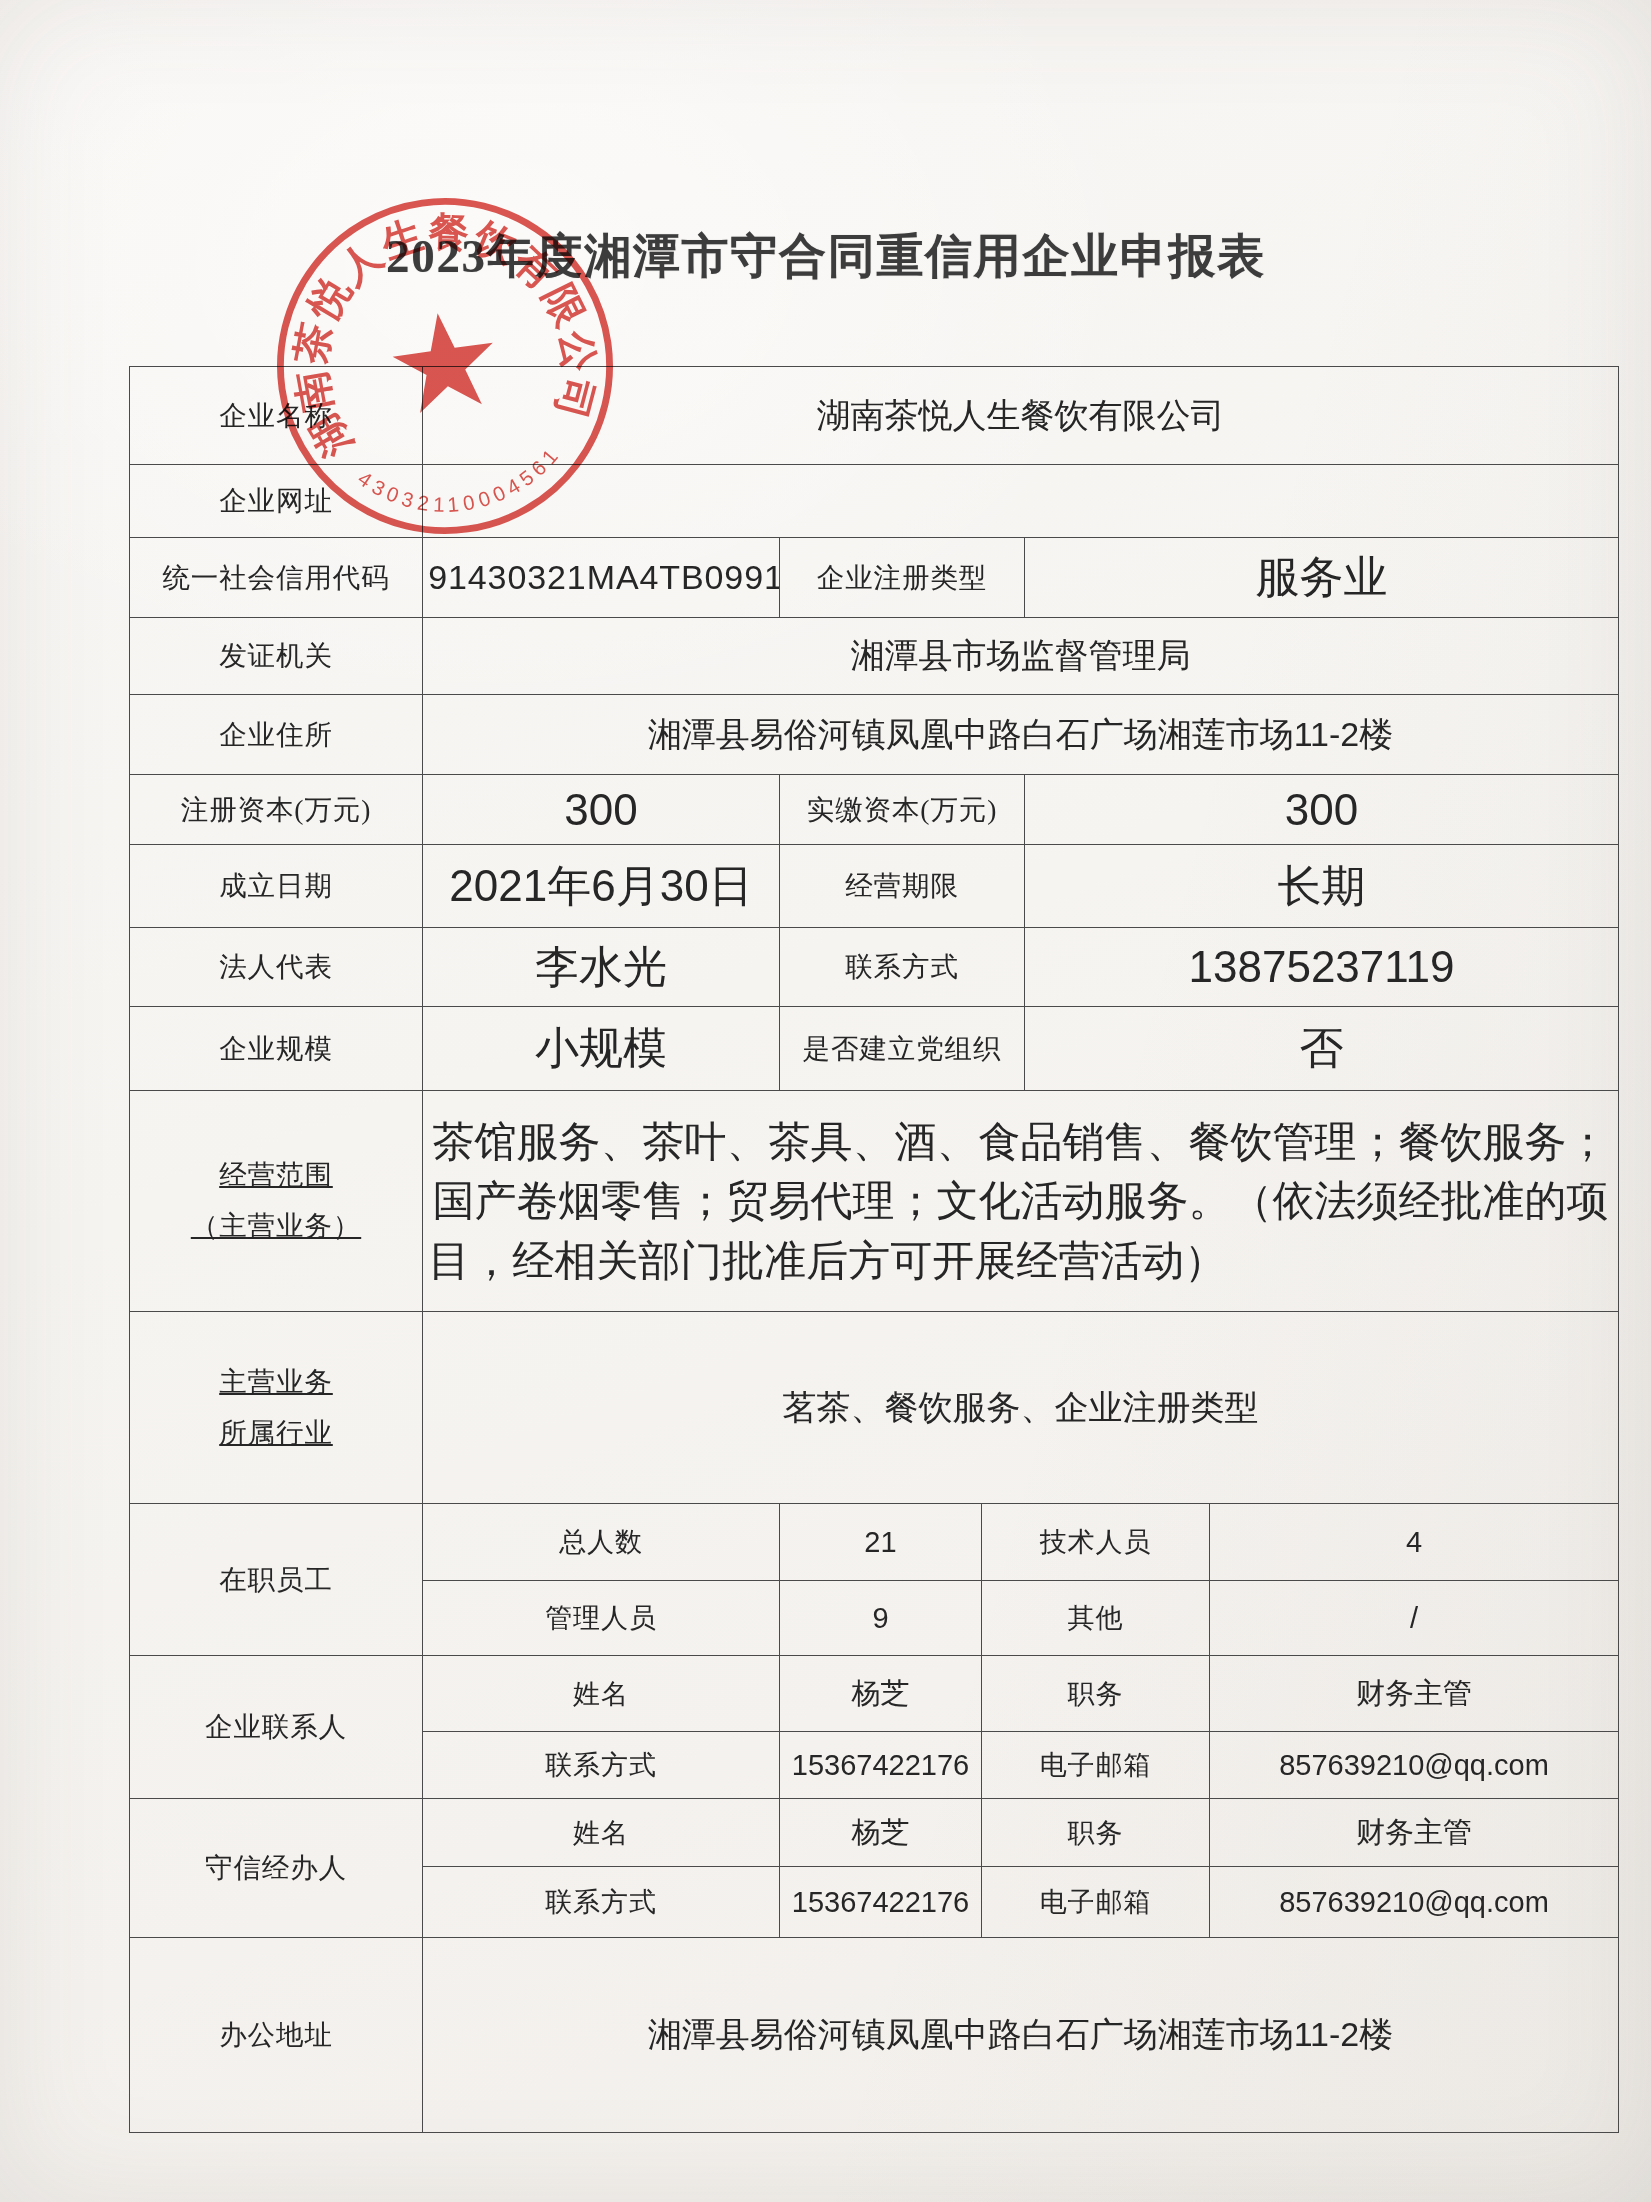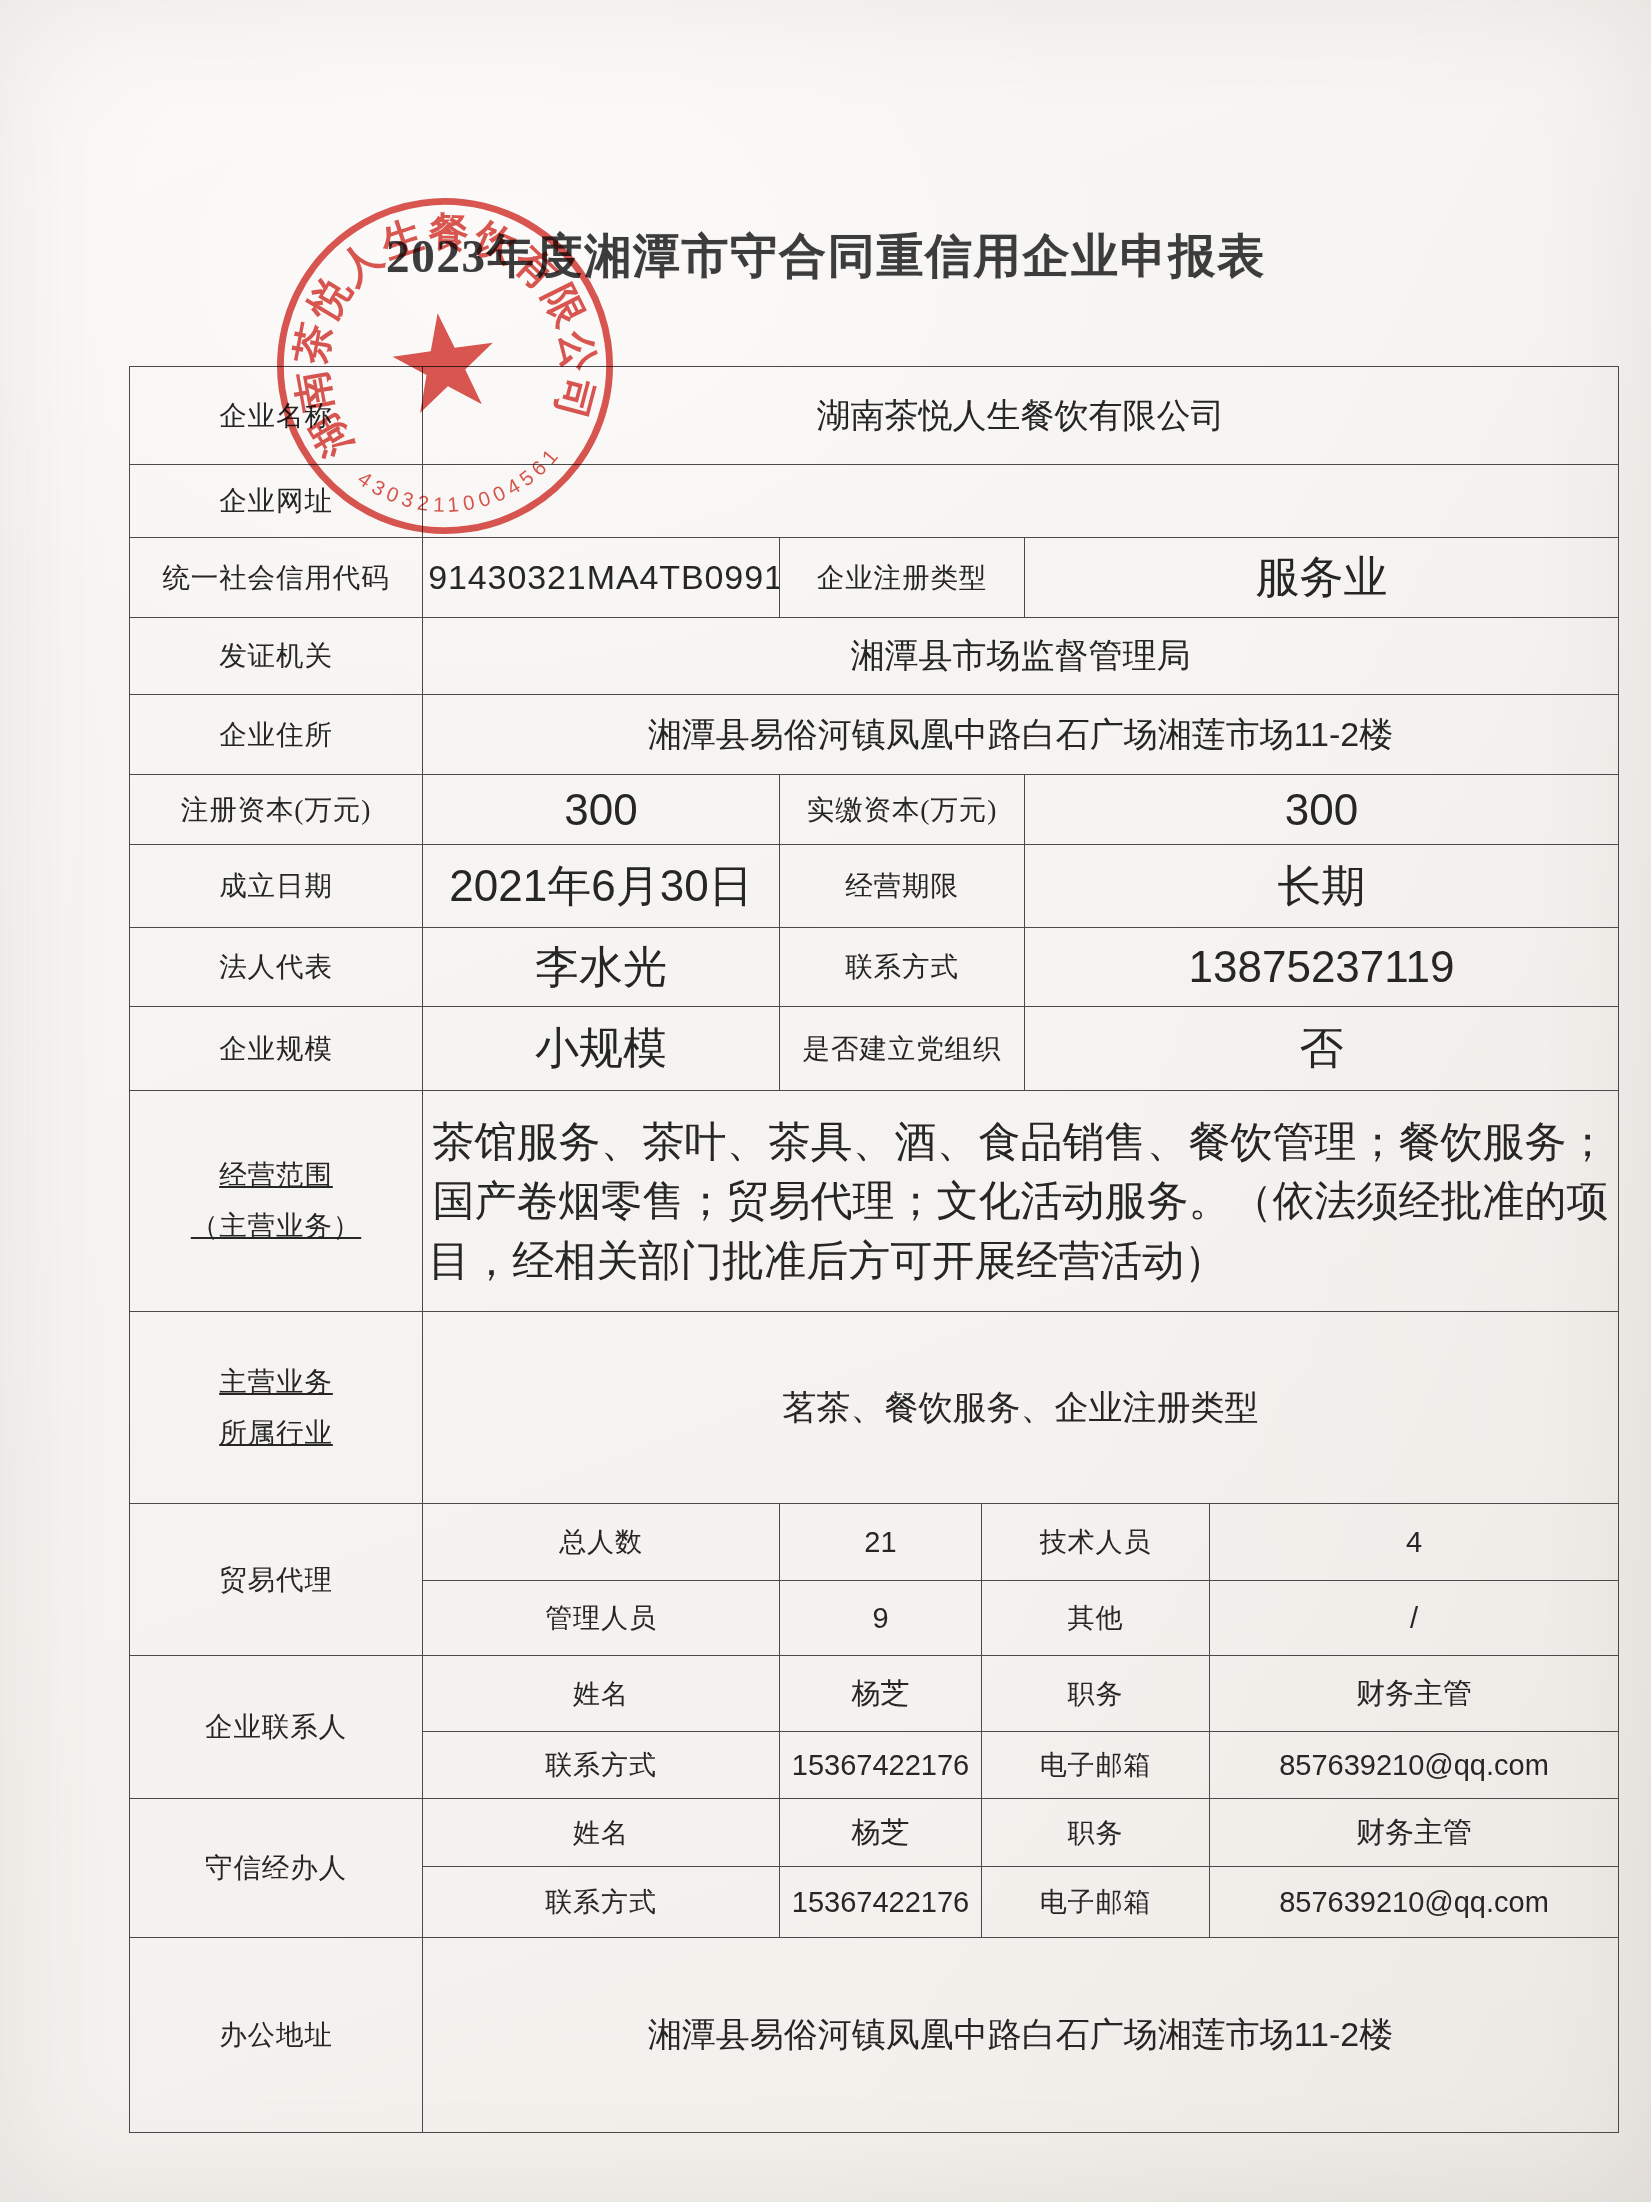--- a/index.html
+++ b/index.html
@@ -146,21 +146,21 @@
 
     <tr style="height:192px">
       <td class="lbl lbl-2line">
         <span>主营业务</span>
         <span>所属行业</span>
       </td>
       <td colspan="5" class="val val-big">茗茶、餐饮服务、企业注册类型</td>
     </tr>
 
     <tr style="height:77px">
-      <td rowspan="2" class="lbl">贸易代理</td>
+      <td rowspan="2" class="lbl">在职员工</td>
       <td class="sub-lbl">总人数</td>
       <td class="sub-val">21</td>
       <td colspan="2" class="sub-lbl">技术人员</td>
       <td class="sub-val">4</td>
     </tr>
     <tr style="height:75px">
       <td class="sub-lbl">管理人员</td>
       <td class="sub-val">9</td>
       <td colspan="2" class="sub-lbl">其他</td>
       <td class="sub-val">/</td>

